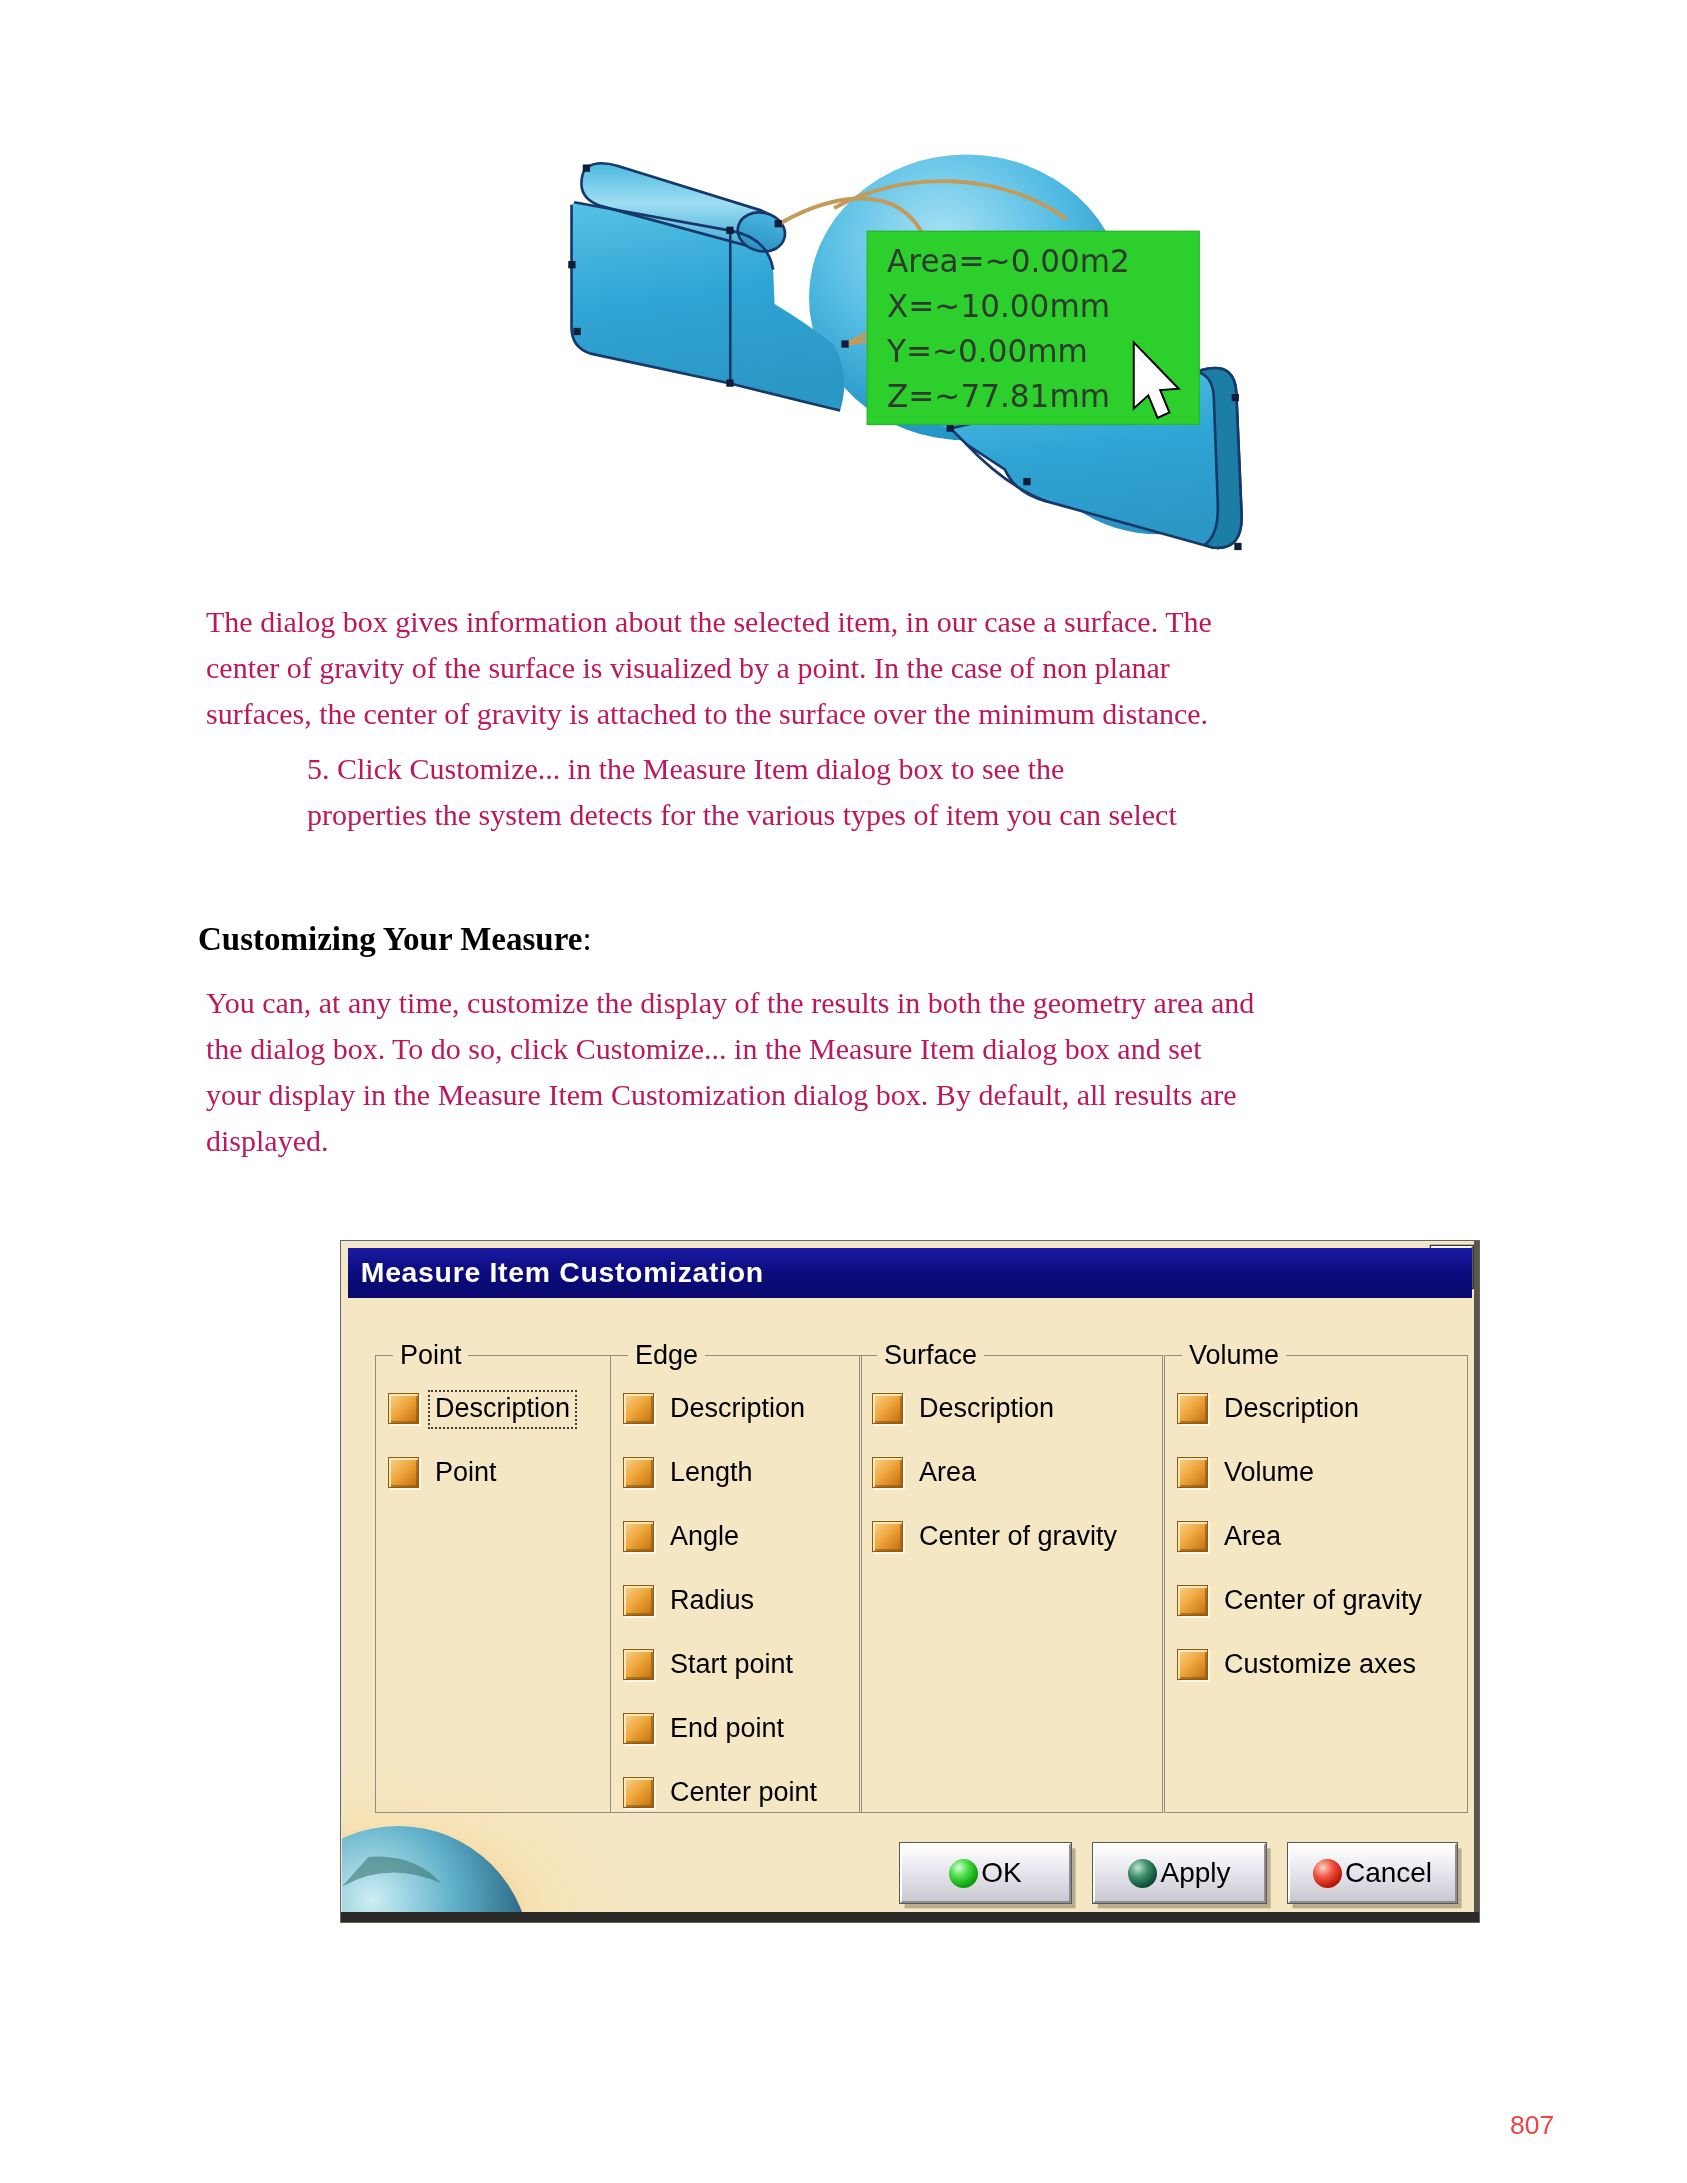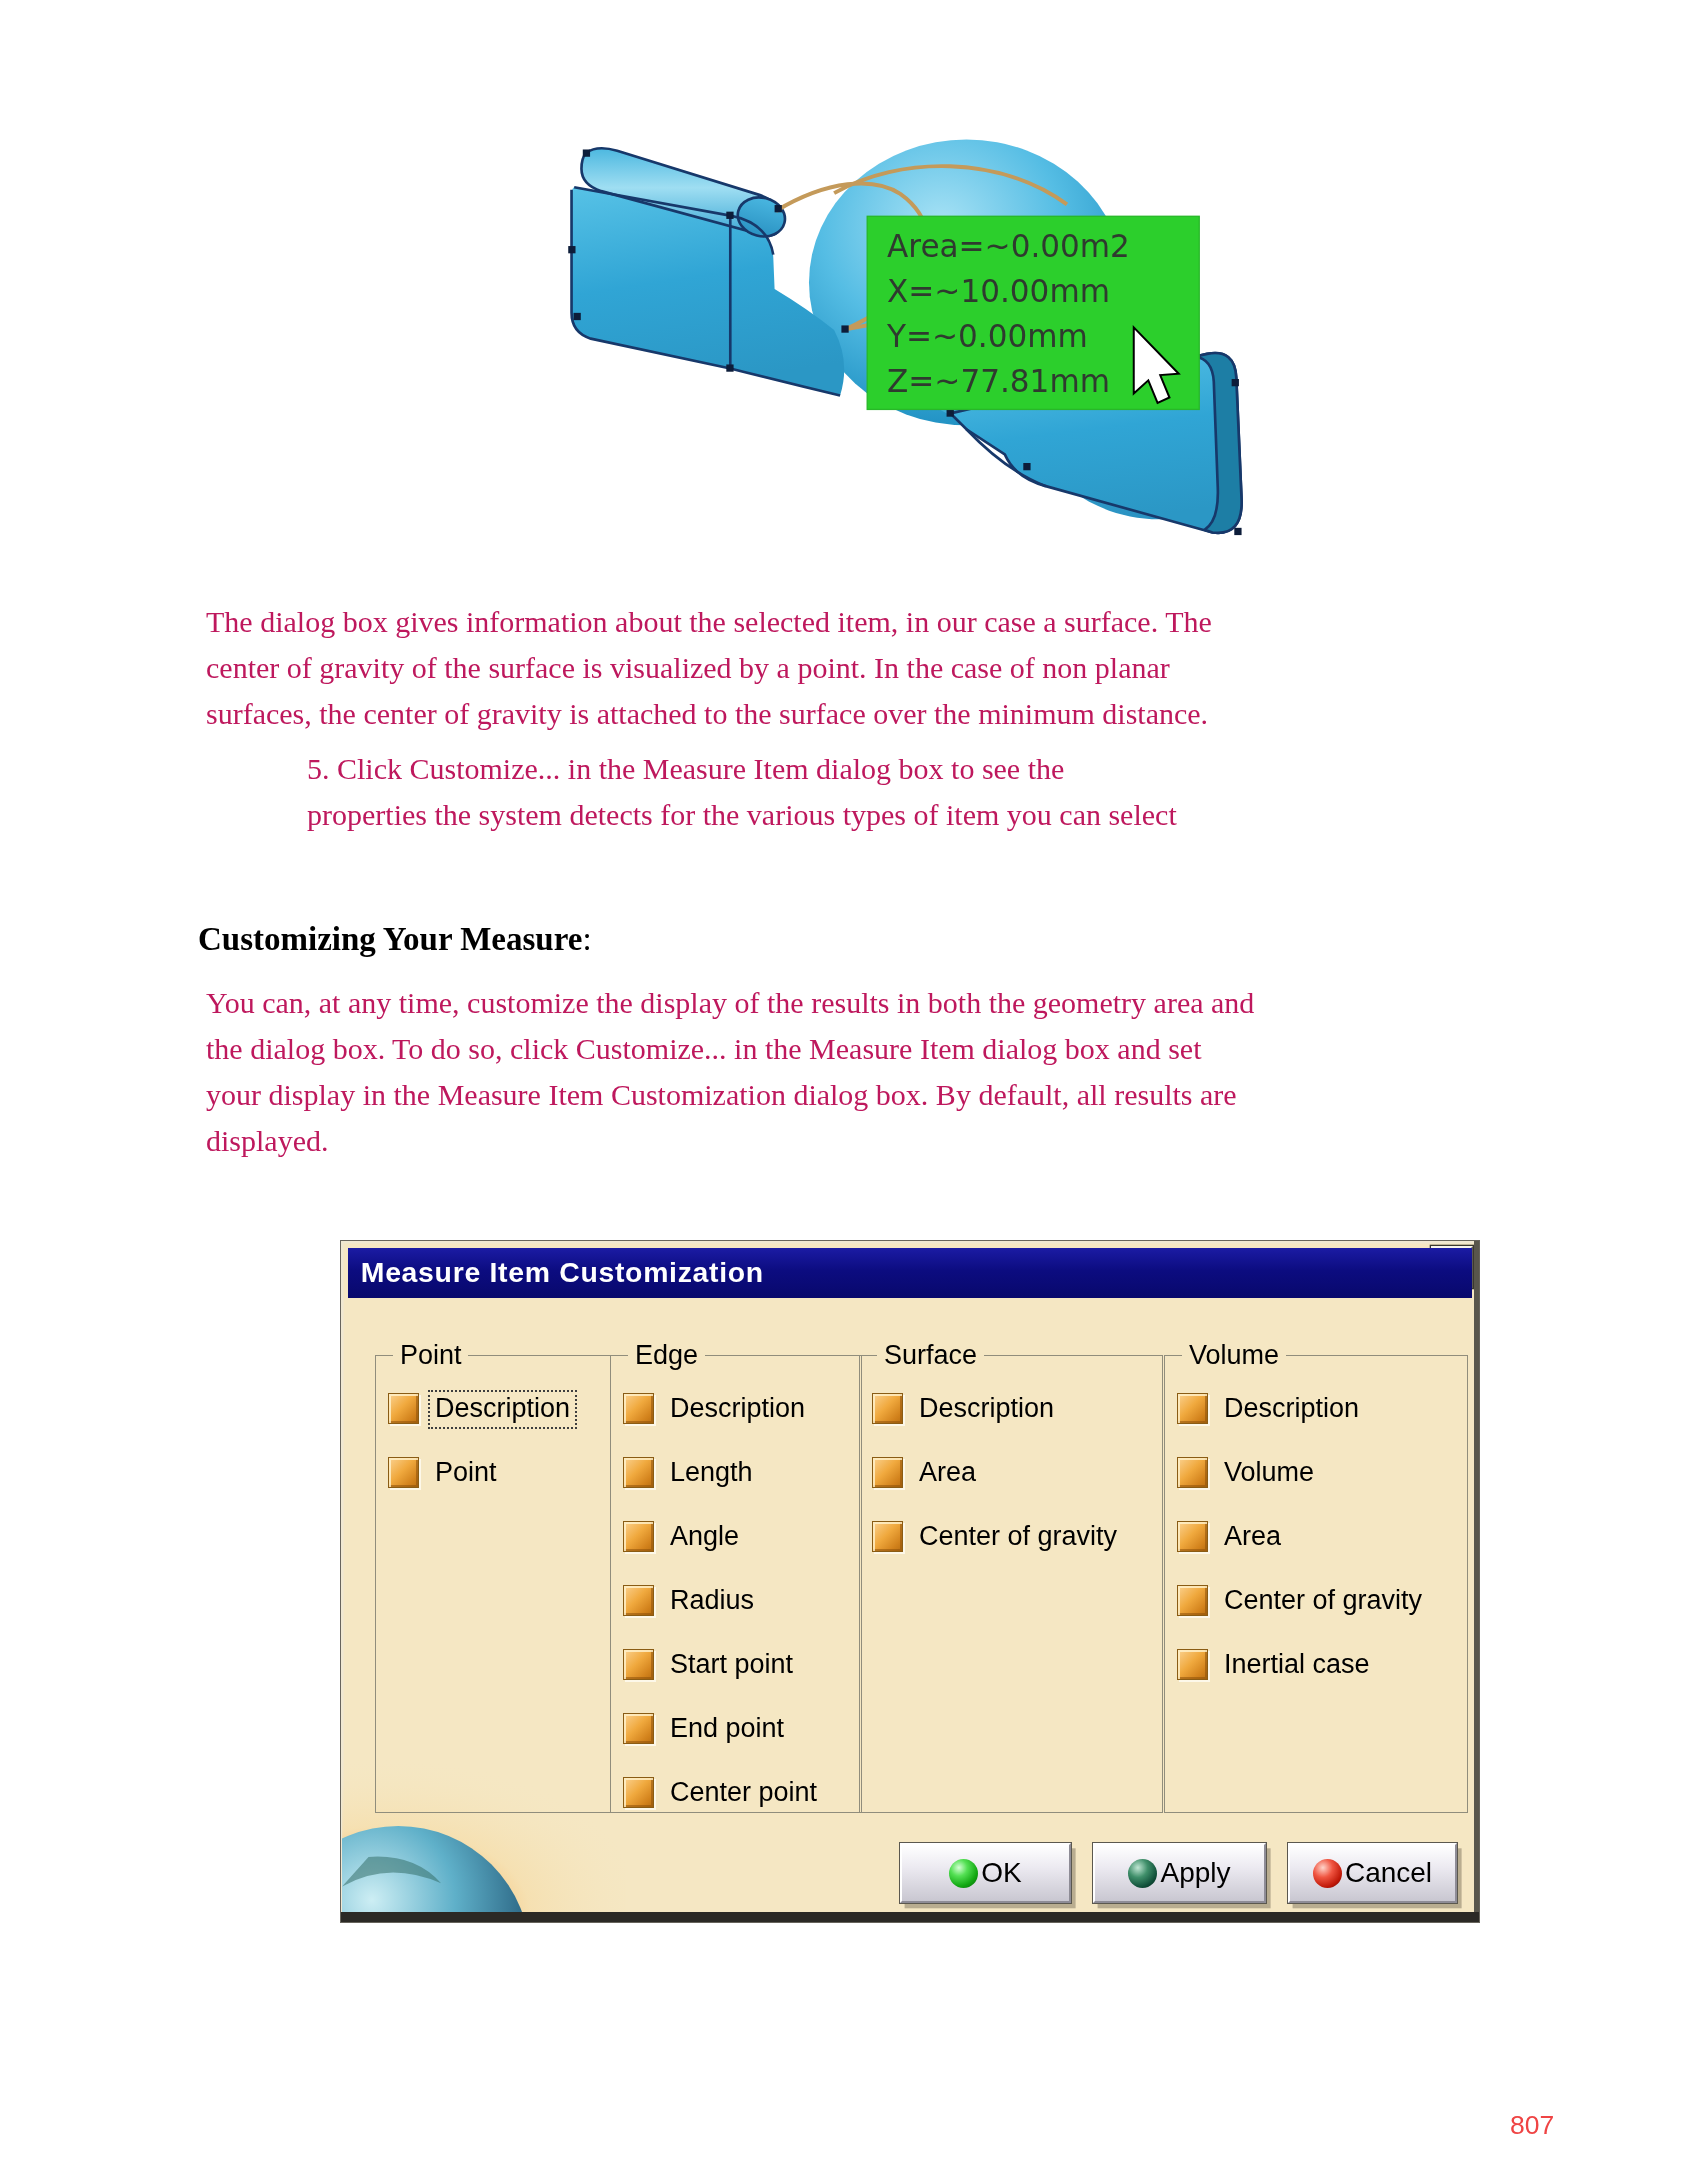--- a/index.html
+++ b/index.html
@@ -8,21 +8,21 @@
 
   
   .para { position:absolute; font-size:30px; line-height:46px; color:#be185d;margin-left:8px; }
   .para .ln { display:block; white-space:nowrap; }
   .heading { position:absolute; font-size:33px; color:#000; }
   .heading b { font-weight:bold; }
   .pagenum { position:absolute; font-family:"Liberation Sans", sans-serif;
              font-size:26.5px; color:#ef4444; }
 
   
-  .figure { position:absolute; left:543px; top:84px; width:741px; height:463px;text-align:center; }
+  .figure { position:absolute; left:543px; top:99px; width:741px; height:463px;text-align:center; }
 
   
   .dialog { position:absolute; left:340px; top:1240px; width:1138px; height:681px;
             background:#f5e7c3; border:1.3px solid #67645c;
             box-shadow: inset 2.6px 2.6px 0 #f0e8d2, inset -2.6px -2.6px 0 #b4ab95;
             font-family:"Liberation Sans", sans-serif; }
   .dialog .strip-bottom { position:absolute; left:0; right:0; bottom:0; height:10px;
             background:#2b2925; z-index:6; }
   .dialog .strip-right { position:absolute; top:0; bottom:0; right:0; width:5.3px;
             background:#59564c; z-index:6; }
@@ -267,21 +267,21 @@
       <div class="row">
         <span class="cb"></span>
         <span class="cb-label">Area</span>
       </div>
       <div class="row">
         <span class="cb"></span>
         <span class="cb-label">Center of gravity</span>
       </div>
       <div class="row">
         <span class="cb"></span>
-        <span class="cb-label">Inertial case</span>
+        <span class="cb-label">Customize axes</span>
       </div>
     </fieldset>
 
     <svg class="globe" width="284" height="165" viewBox="0 0 430 250">
       <defs>
         <radialGradient id="glowG" cx="0.14" cy="1.0" r="0.95">
           <stop offset="0" stop-color="#ffc96f"></stop>
           <stop offset="0.28" stop-color="#f8ab4d"></stop>
           <stop offset="0.55" stop-color="#f6dca6" stop-opacity="0.6"></stop>
           <stop offset="1" stop-color="#f5e7c3" stop-opacity="0"></stop>

